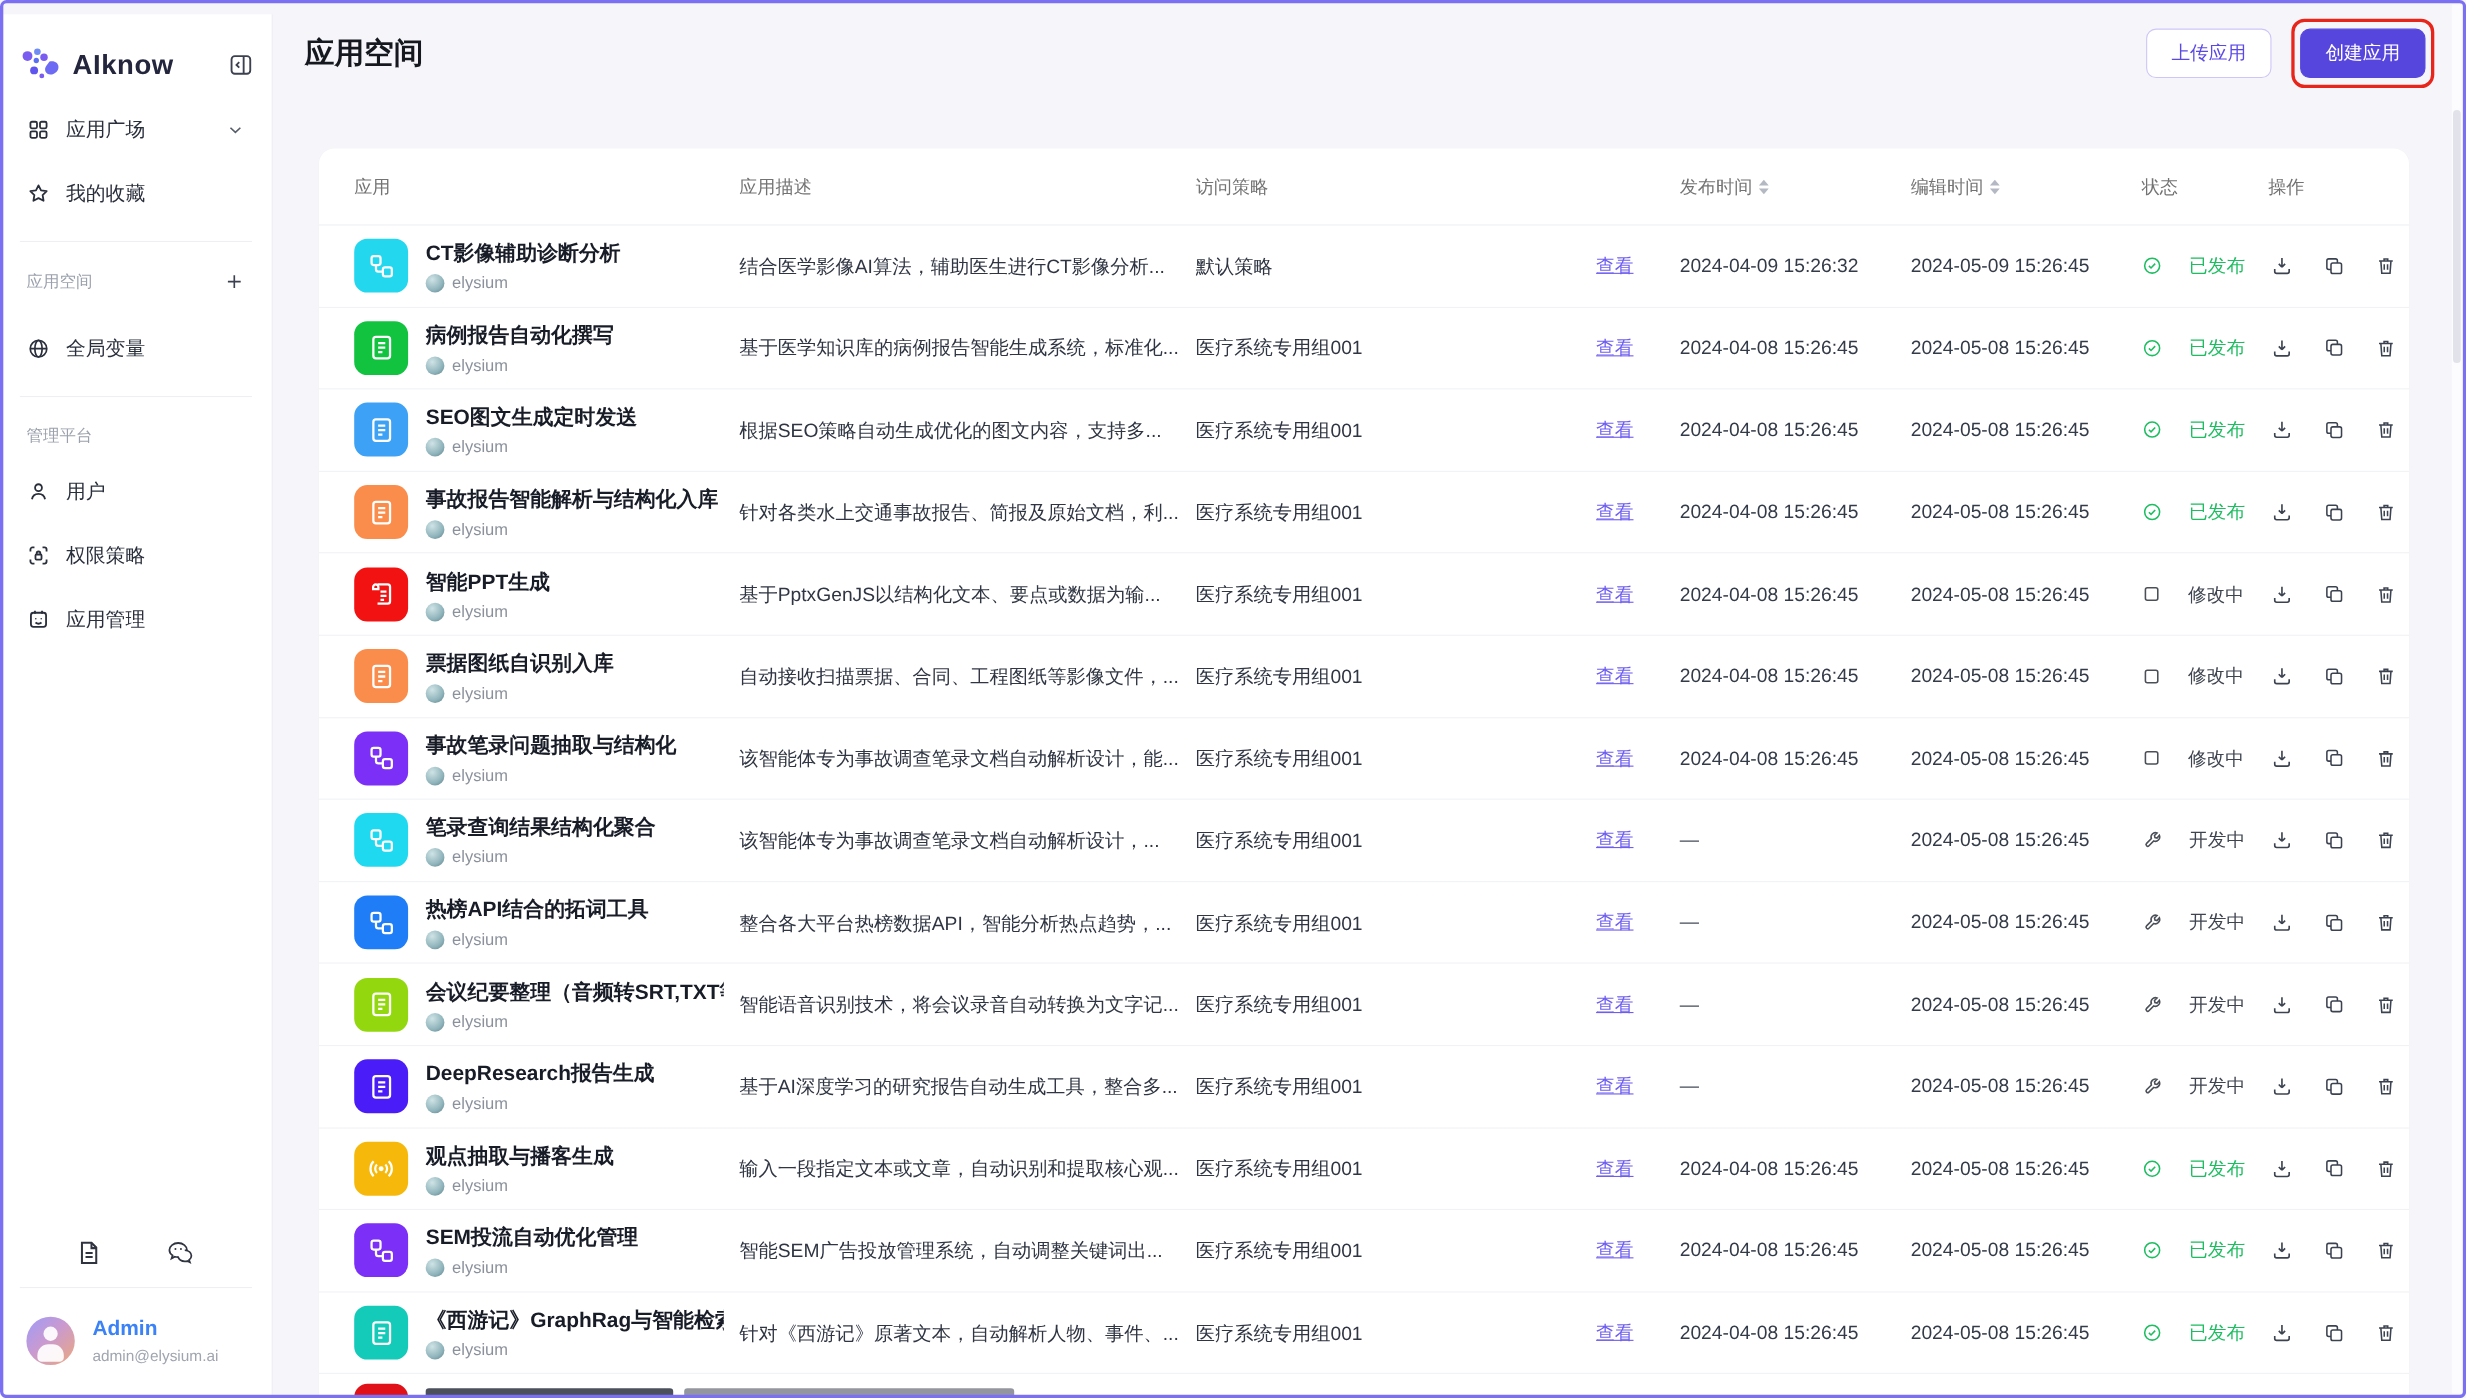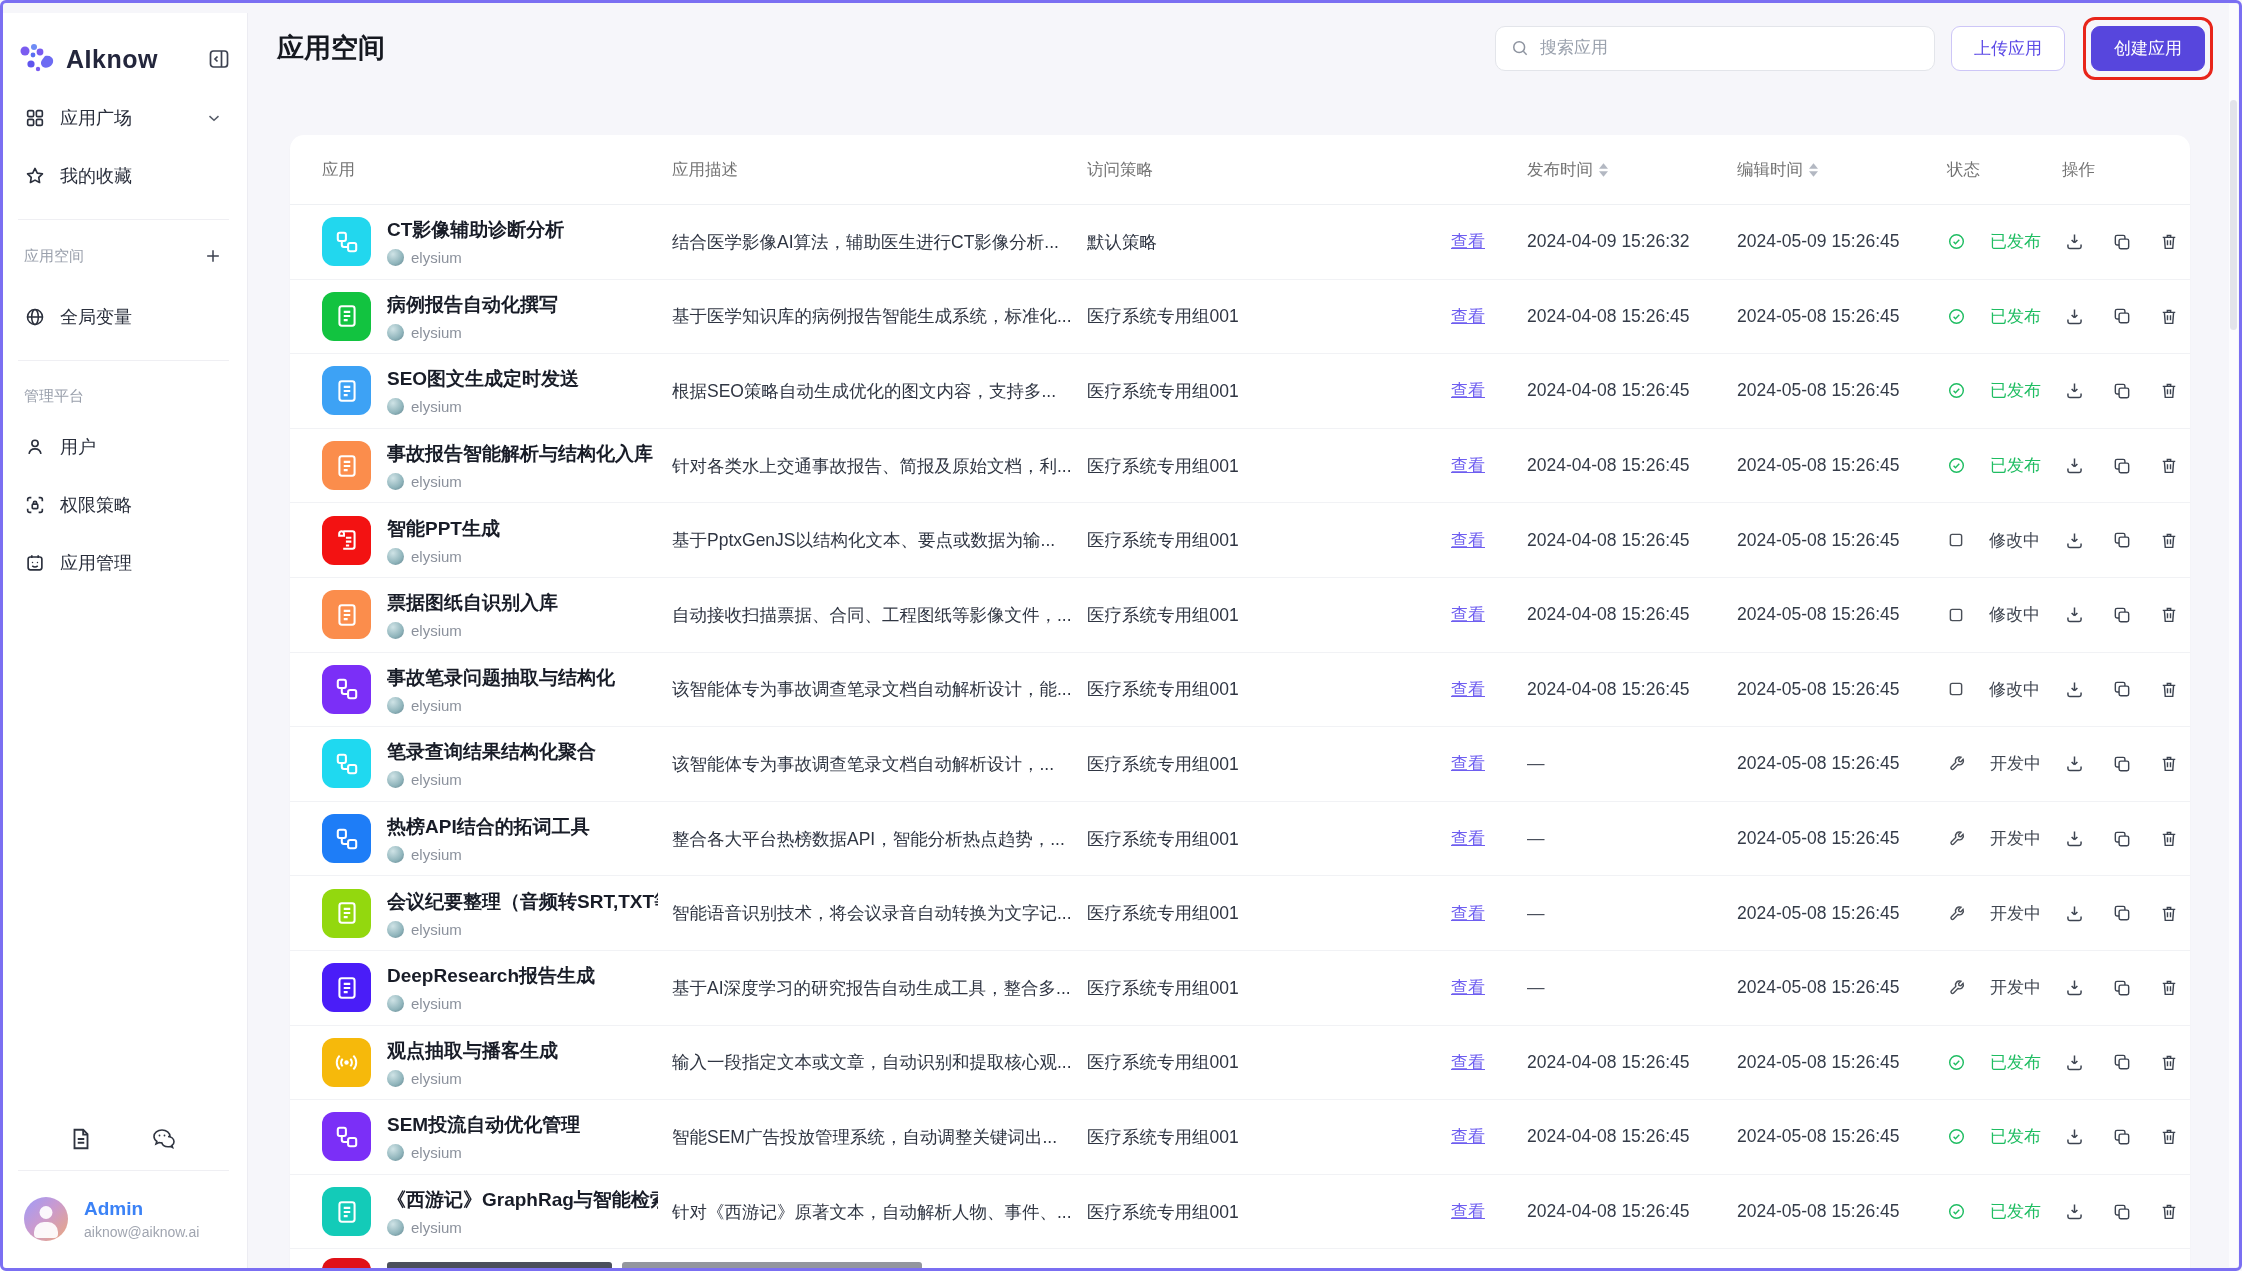--- a/index.html
+++ b/index.html
@@ -220,39 +220,30 @@
           <circle cx="8.5" cy="8.5" r="0.9" fill="#2f3440" stroke="none"></circle>
             <circle cx="13.5" cy="8.5" r="0.9" fill="#2f3440" stroke="none"></circle>
         </svg>
       </span>
     </div>
     <div class="bottom-divider"></div>
     <div class="user-row">
       <div class="avatar"></div>
       <div>
         <div class="user-name">Admin</div>
-        <div class="user-email">aiknow@aiknow.ai</div>
+        <div class="user-email">admin@elysium.ai</div>
       </div>
     </div>
   </div>
 </div>
 
 <div class="main">
   <div class="page-header">
     <div class="page-title">应用空间</div>
     <div class="header-right">
-      <div class="search-box">
-        <span>
-          <svg width="20" height="20" viewBox="0 0 24 24" fill="none" stroke="#8d939f" stroke-width="1.8">
-            <circle cx="11" cy="11" r="6.5"></circle>
-              <path d="M16 16l4 4"></path>
-          </svg>
-        </span>
-        <input type="text" placeholder="搜索应用" style="">
-      </div>
       <button class="btn btn-outline">上传应用</button>
       <span class="create-wrap">
         <button class="btn btn-primary">创建应用</button>
       </span>
     </div>
   </div>
 
   <div class="card">
     <div class="trow thead">
       <div class="th">应用</div>

